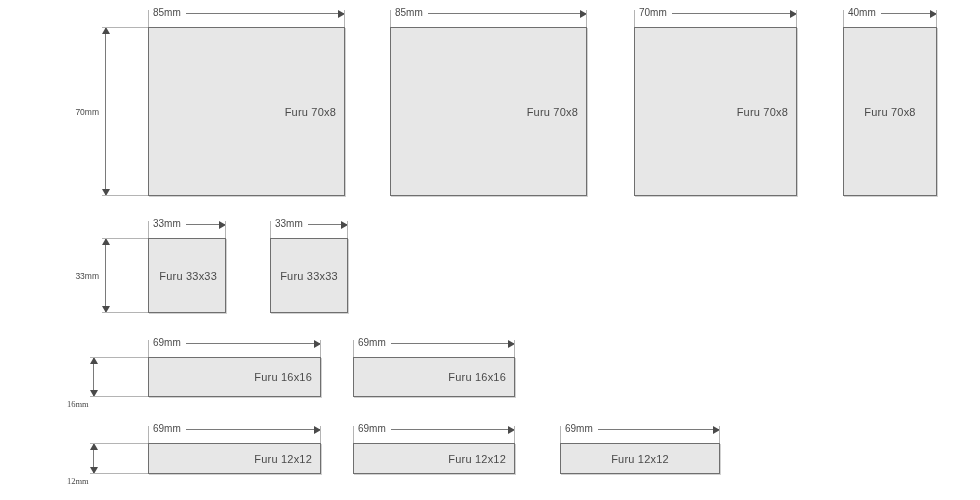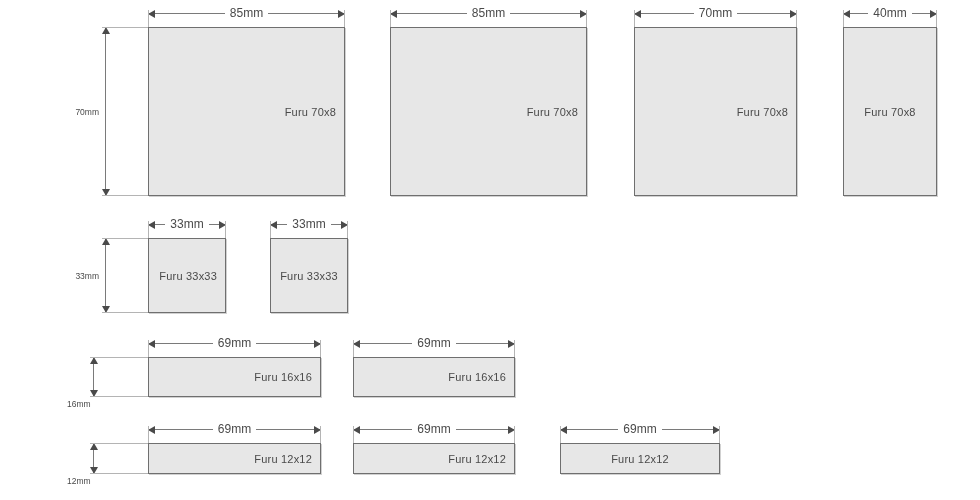--- a/index.html
+++ b/index.html
@@ -47,22 +47,21 @@
     position:absolute;top:1.5px;
     width:0;height:0;
     border-top:4px solid transparent;
     border-bottom:4px solid transparent;
   }
   .dim-h .arw.l{left:0;border-right:7px solid #4a4a4a;}
   .dim-h .arw.r{right:0;border-left:7px solid #4a4a4a;}
   .dim-h .txt{
     position:absolute;
     left:0;right:0;top:-1px;
-    text-align:center;
-    font-size:12px;
+    font-size:10px;
     line-height:12px;
     color:#4a4a4a;
   }
   .dim-h .txt span{
     background:#ffffff;
     padding:0 5px;
   }
 
   .dim-v{position:absolute;width:12px;}
   .dim-v .line{
@@ -86,21 +85,21 @@
     transform:translateY(-50%);
     font-size:8.5px;
     line-height:11px;
     color:#4a4a4a;
     white-space:nowrap;
     background:#ffffff;
     padding:2px 1px;
   }
   .dim-v .txt.below{
     top:auto;bottom:-15px;transform:none;
-    right:auto;left:-22px;
+    right:auto;left:-22px;font-family:Liberation Serif, serif;
   }
 
   
   .ext{position:absolute;background:#b4b4b4;}
   .ext.v{width:1px;}
   .ext.h{height:1px;}
 </style>
 </head>
 <body>
 

